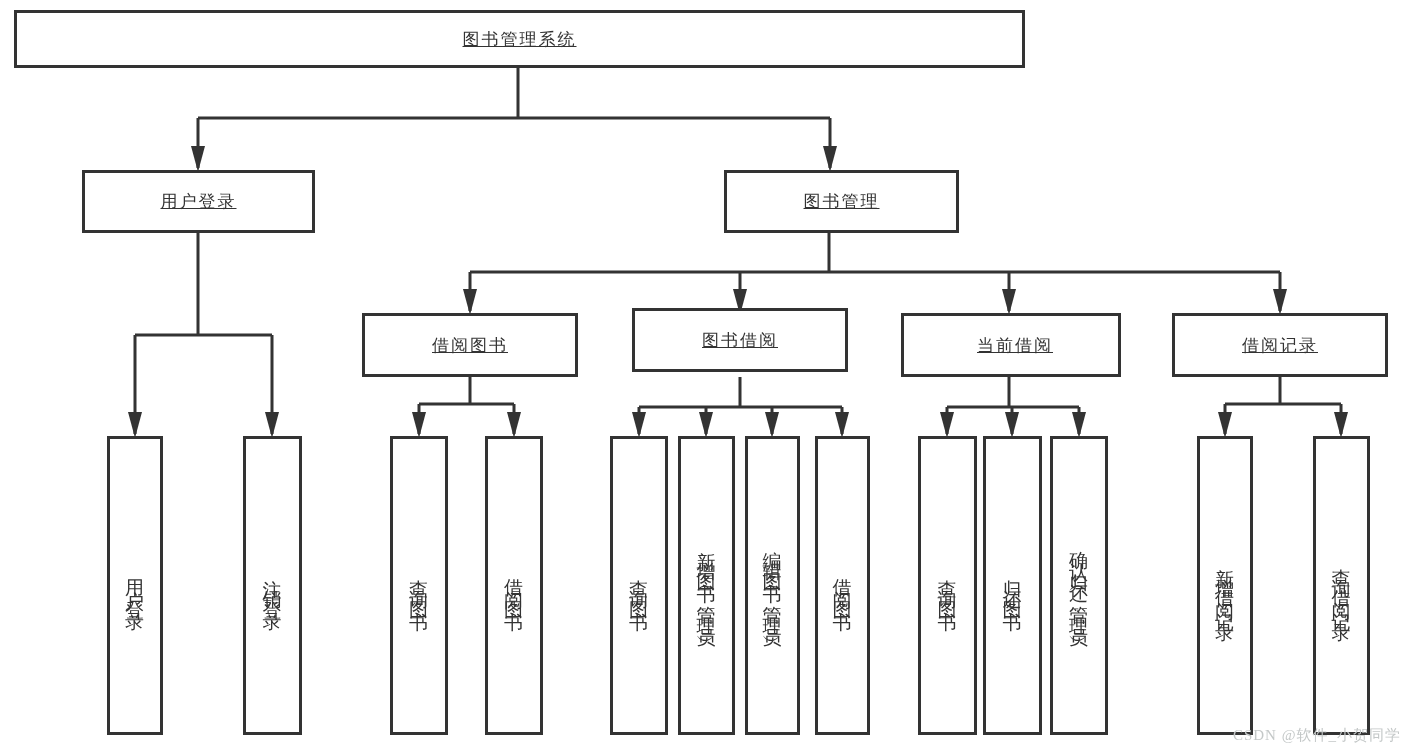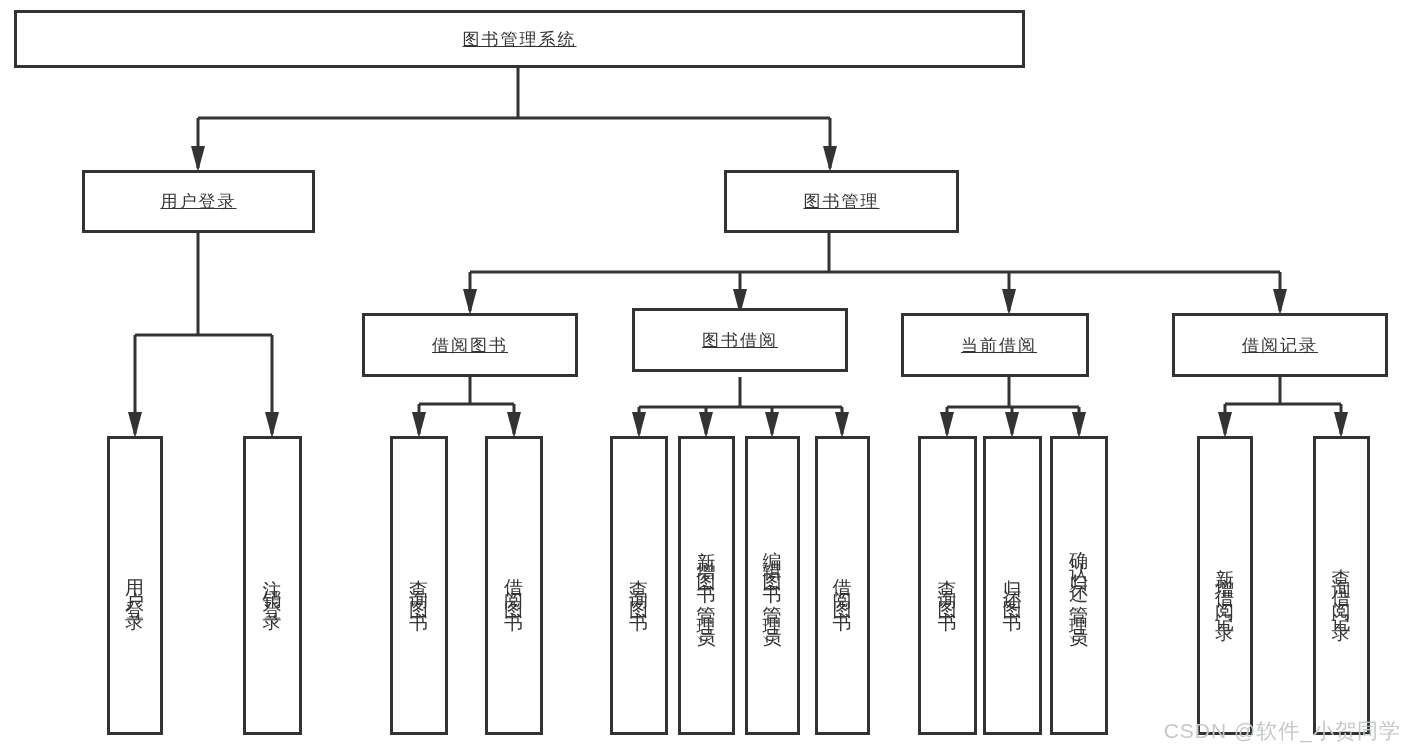--- a/index.html
+++ b/index.html
@@ -39,24 +39,25 @@
     text-orientation:mixed;
     font-size:19px;
     letter-spacing:11px;
     line-height:1;
   }
   .watermark{
     position:absolute;
     right:4px;
     bottom:2px;
     z-index:2;
-    font-size:21px;
+    font-size:15px;
     color:var(--watermark);
     letter-spacing:1px;
     white-space:nowrap;
+    font-family:Liberation Serif, serif;
   }
 </style>
 </head>
 <body>
 
 <div class="canvas">
 
   <svg class="wires" width="1405" height="747" viewBox="0 0 1405 747">
     <g stroke="#333333" stroke-width="3" fill="none">
 
@@ -107,21 +108,21 @@
   <div class="node" style="left:712px;top:170px;width:235px;height:63px;margin-left:12px;">
     <span>图书管理</span>
   </div>
 
   <div class="node" style="left:362px;top:313px;width:216px;height:64px;">
     <span>借阅图书</span>
   </div>
   <div class="node" style="left:632px;top:308px;width:216px;height:64px;">
     <span>图书借阅</span>
   </div>
-  <div class="node" style="left:901px;top:313px;width:188px;height:64px;padding-left:8px;">
+  <div class="node" style="left:901px;top:313px;width:220px;height:64px;padding-left:8px;">
     <span>当前借阅</span>
   </div>
   <div class="node" style="left:1172px;top:313px;width:216px;height:64px;text-align:center;">
     <span>借阅记录</span>
   </div>
 
   <div class="leaf" style="left:107px;top:436px;width:56px;height:299px;">
     <span>用户登录</span>
   </div>
   <div class="leaf" style="left:243px;top:436px;width:59px;height:299px;">

